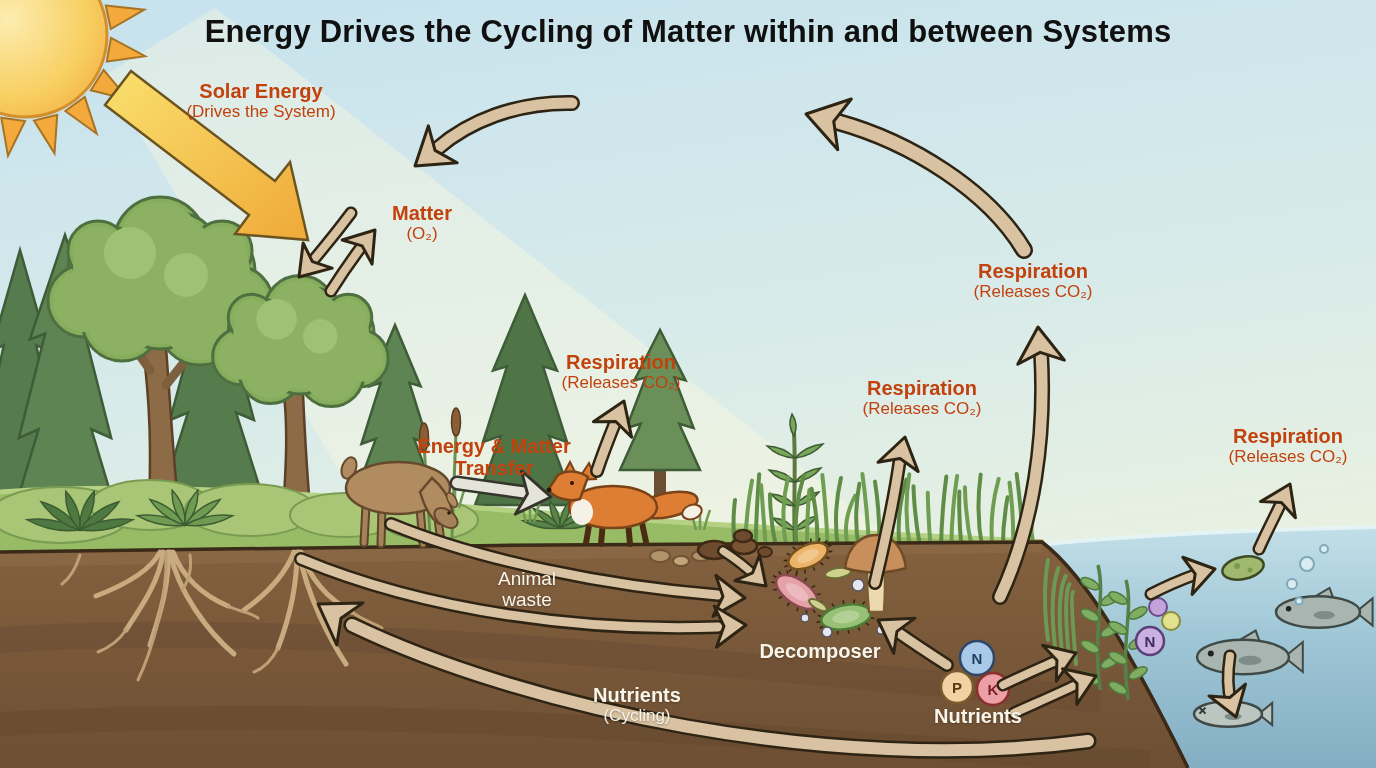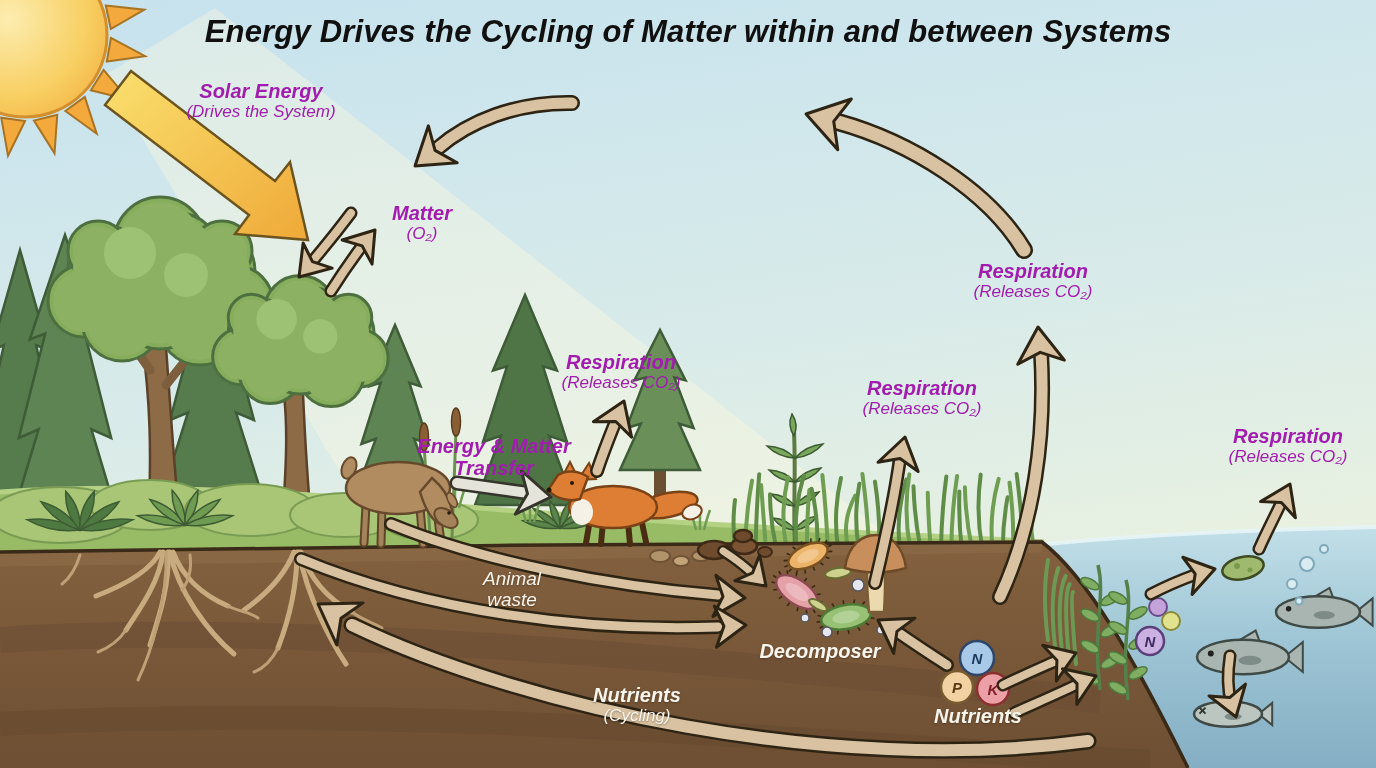--- a/index.html
+++ b/index.html
@@ -1,22 +1,22 @@
 <!DOCTYPE html>
 <html><head>
 <meta charset="utf-8">
 <style>
   html,body{margin:0;padding:0;background:#8ba0a8;}
   .stage{position:relative;width:1376px;height:768px;overflow:hidden;
-         font-family:"Liberation Sans",sans-serif;background:#cfe7f0;font-style:italic;}
+         font-family:"Liberation Sans",sans-serif;background:#cfe7f0;}
   .stage svg{position:absolute;left:0;top:0;}
   .title{position:absolute;left:0;right:0;top:14px;text-align:center;
          font-size:31px;font-weight:700;color:#101010;letter-spacing:.2px;}
   .lbl{position:absolute;transform:translateX(-50%);text-align:center;
-       color:#a21caf;white-space:nowrap;}
+       color:#c2410c;white-space:nowrap;}
   .lbl .h{display:block;font-weight:700;font-size:20px;line-height:1.1;}
   .lbl .s{display:block;font-size:17px;line-height:1.13;}
   .lbl .m{display:block;font-size:19px;line-height:1.12;}
   .lbl.white{color:#f8f5ec;text-shadow:0 1px 2px rgba(50,33,18,.45);}
   .badge{position:absolute;transform:translate(-50%,-50%);
          font-weight:700;font-size:15px;line-height:1;}
 </style>
 </head>
 <body>
 
@@ -559,21 +559,21 @@
   <div class="lbl" style="left:1033px;top:260px">
     <span class="h">Respiration</span>
     <span class="s">(Releases CO₂)</span>
   </div>
 
   <div class="lbl" style="left:1288px;top:425px">
     <span class="h">Respiration</span>
     <span class="s">(Releases CO₂)</span>
   </div>
 
-  <div class="lbl white" style="left:512px;top:568px">
+  <div class="lbl white" style="left:527px;top:568px">
     <span class="m">Animal</span>
     <span class="m">waste</span>
   </div>
 
   <div class="lbl white" style="left:820px;top:640px">
     <span class="h">Decomposer</span>
   </div>
 
   <div class="lbl white" style="left:637px;top:684px">
     <span class="h">Nutrients</span>

